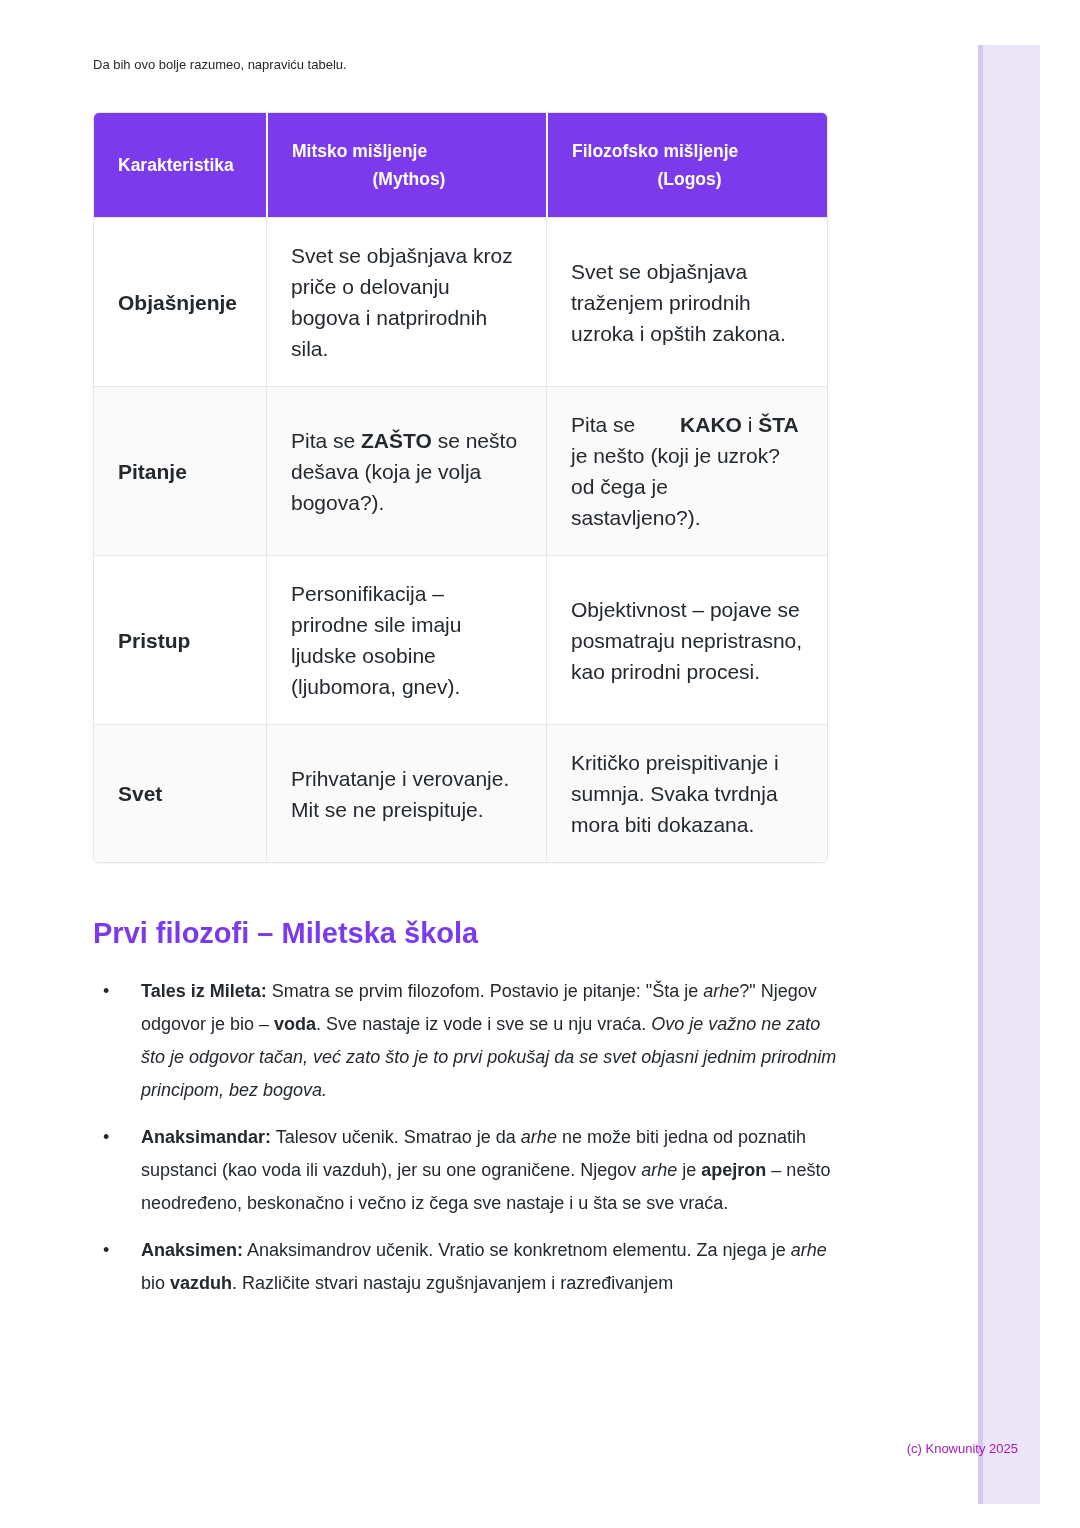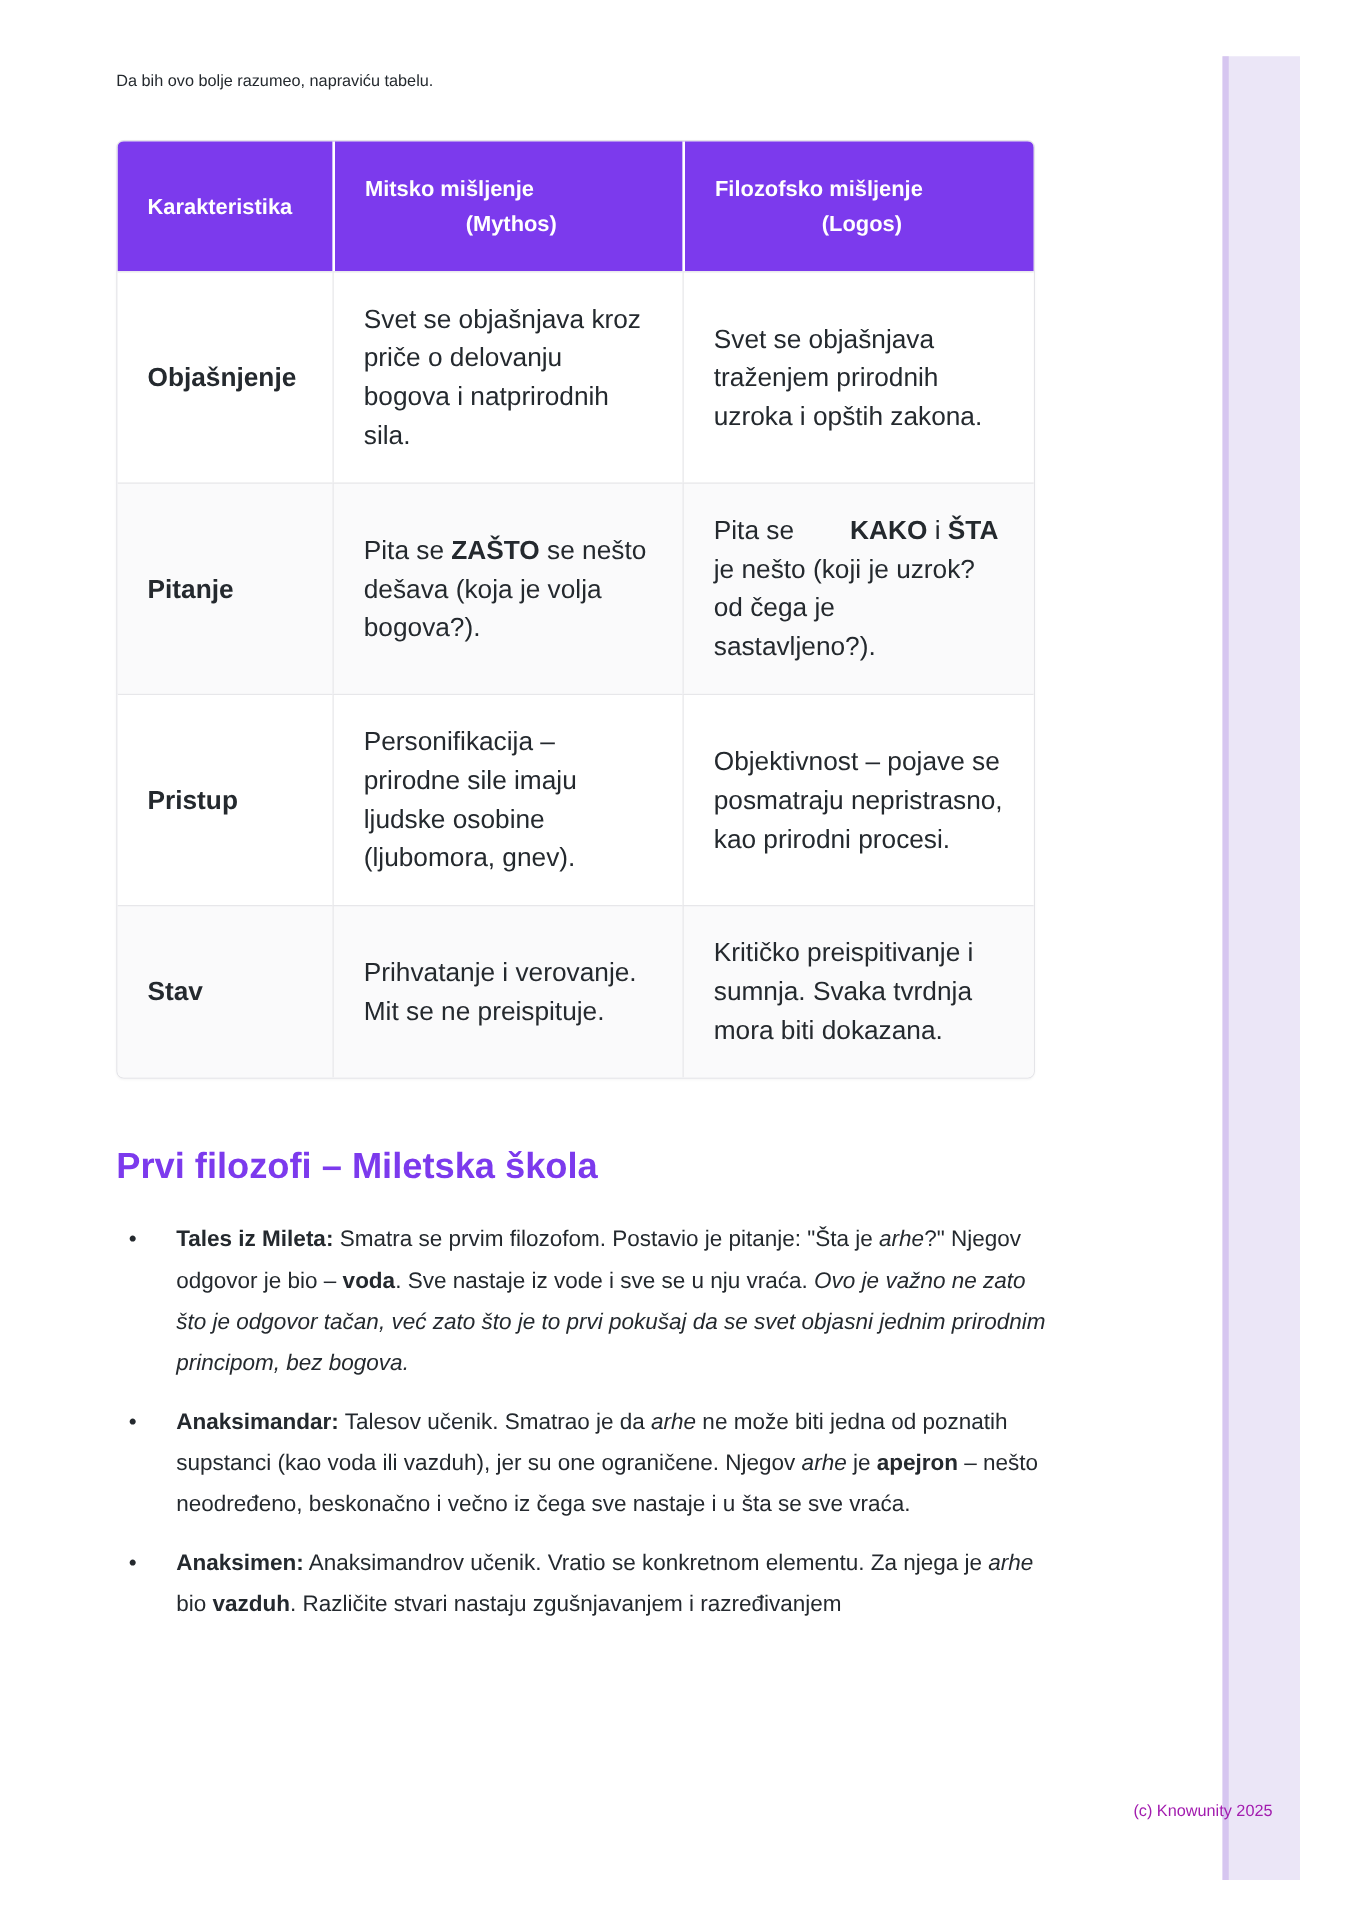--- a/index.html
+++ b/index.html
@@ -164,21 +164,21 @@
             <td class="rowlabel">Pitanje</td>
             <td><span>Pita se </span><span style="font-weight: 700;">ZAŠTO</span><span> se nešto dešava (koja je volja bogova?).</span></td>
             <td><span>Pita se </span><span style="font-weight: 700; padding-left: 39px;">KAKO</span><span> i </span><span style="font-weight: 700;">ŠTA</span><span> je nešto (koji je uzrok? od čega je sastavljeno?).</span></td>
           </tr>
           <tr>
             <td class="rowlabel">Pristup</td>
             <td><span>Personifikacija – prirodne sile imaju ljudske osobine (ljubomora, gnev).</span></td>
             <td><span>Objektivnost – pojave se posmatraju nepristrasno, kao prirodni procesi.</span></td>
           </tr>
           <tr>
-            <td class="rowlabel">Stav</td>
+            <td class="rowlabel">Svet</td>
             <td><span>Prihvatanje i verovanje. Mit se ne preispituje.</span></td>
             <td><span>Kritičko preispitivanje i sumnja. Svaka tvrdnja mora biti dokazana.</span></td>
           </tr>
         </tbody>
       </table>
     </div>
 
     <h2 class="section-heading">Prvi filozofi – Miletska škola</h2>
 
 

